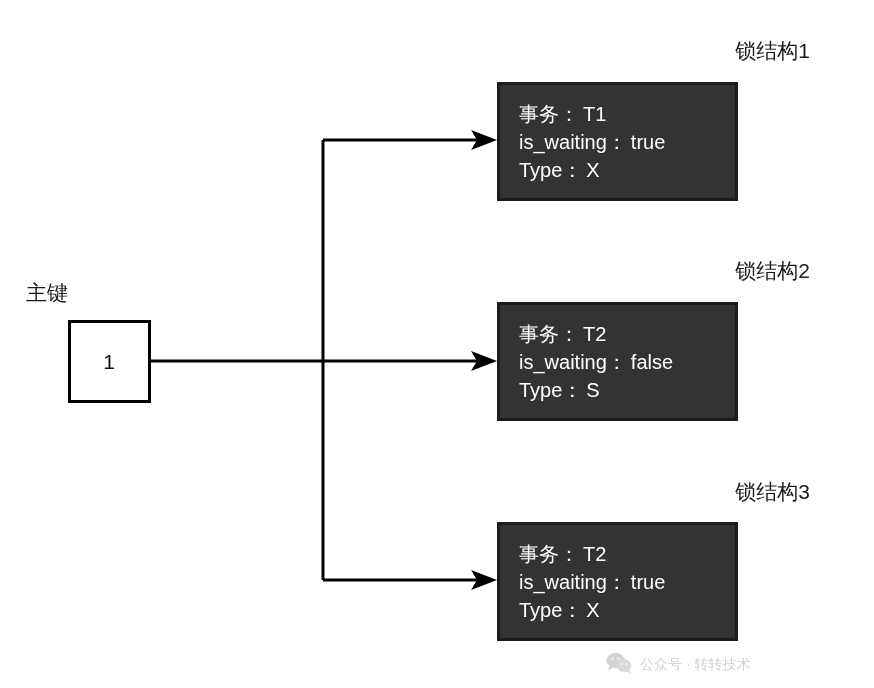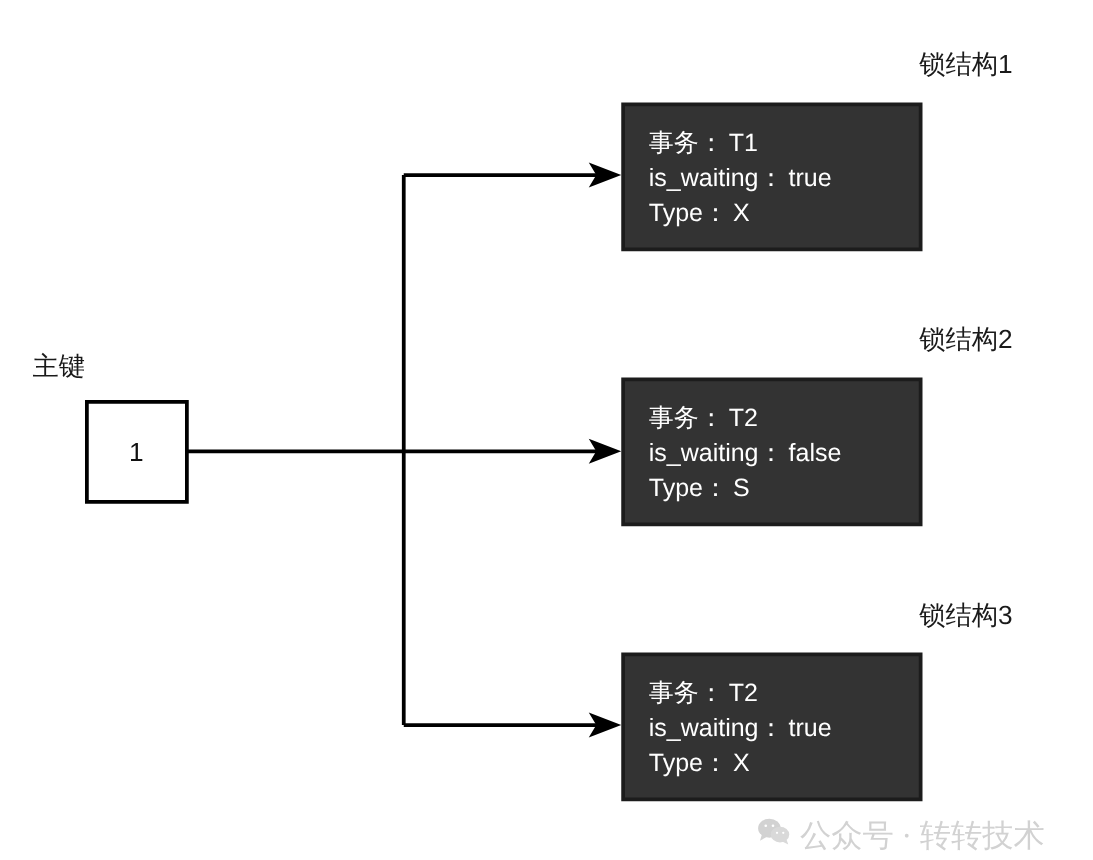--- a/index.html
+++ b/index.html
@@ -72,22 +72,22 @@
 
   
   #watermark {
     position: absolute;
     left: 606px;
     top: 652px;
     display: flex;
     align-items: center;
     gap: 8px;
     color: #d2d2d2;
-    font-size: 25px;
-    font-family: Liberation Serif, serif;
+    font-size: 14px;
+    font-family: Liberation Sans, sans-serif;
     white-space: nowrap;
     user-select: none;
   }
   #watermark .wm-text { color: #d2d2d2; }
 </style>
 </head>
 <body>
 
 <svg id="diagram-canvas" viewBox="0 0 874 688">
 

